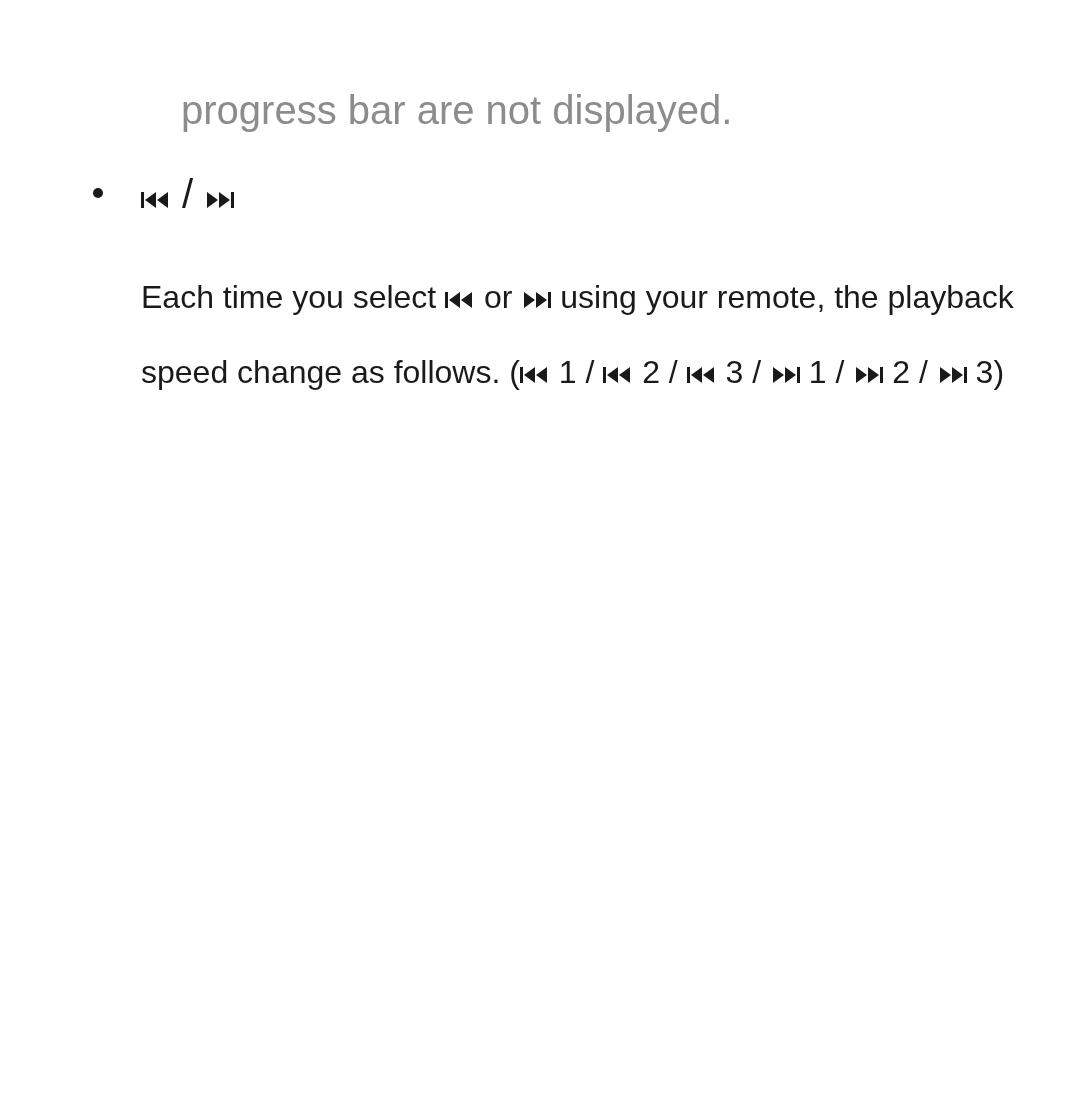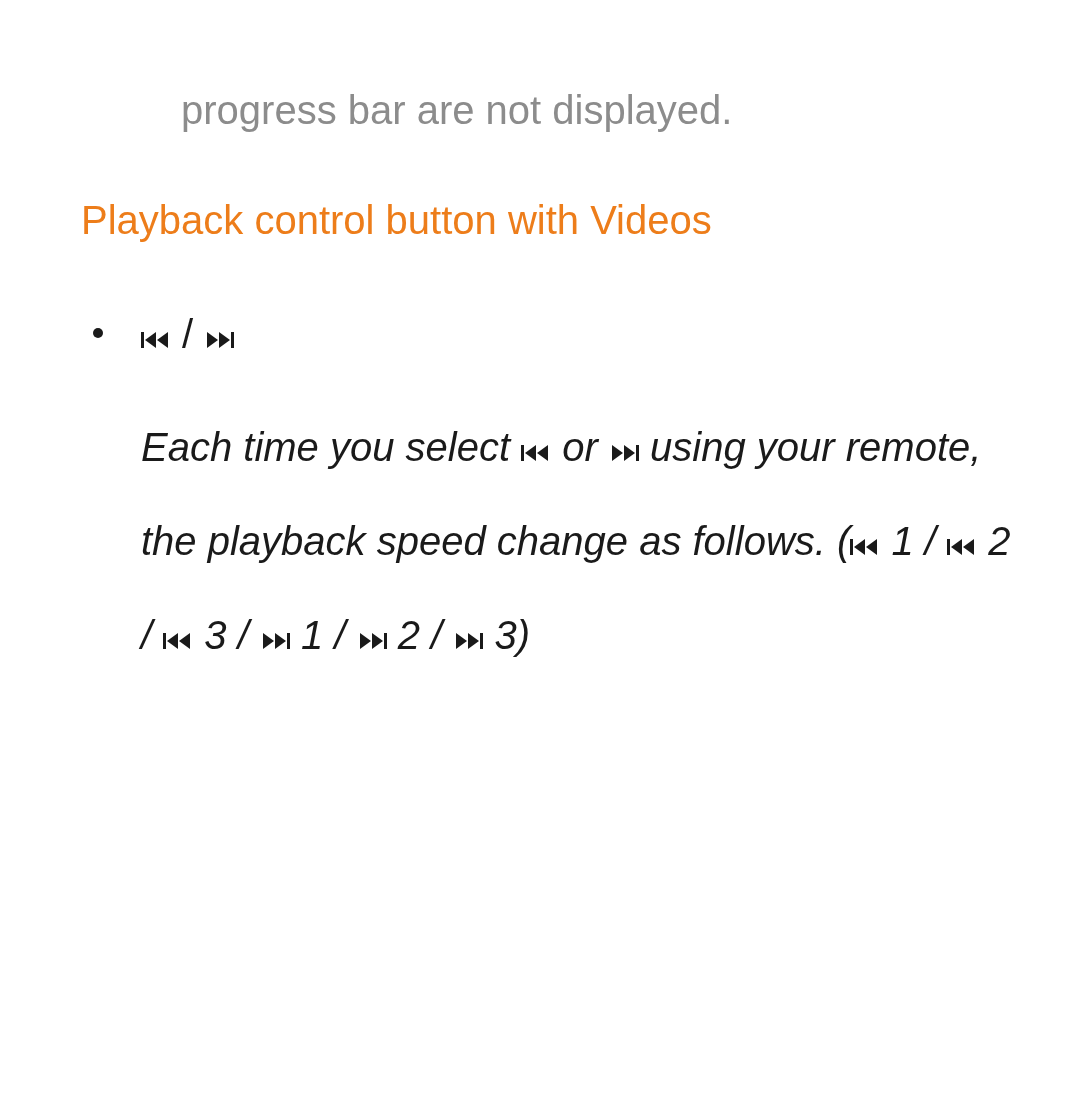--- a/index.html
+++ b/index.html
@@ -57,23 +57,22 @@
     width: 10px;
     height: 10px;
     background: #1a1a1a;
     border-radius: 50%;
   }
   .bullet-head {
     font-size: 40px;
     margin-bottom: 28px;
   }
   .body-text {
-    font-size: 40px;
+    font-size: 32px;
     line-height: 2.35;
-    font-style: italic;
   }
   .sym {
     display: inline-block;
     vertical-align: -2px;
   }
   .sym svg { display: block; }
 </style>
 </head>
 <body>
 
@@ -95,21 +94,20 @@
       <polygon points="24,9 27,6 28,10 24,12" fill="#8c8c8c"></polygon>
     </symbol>
   </defs>
 </svg>
 
 <div class="page">
 
   <p class="frag-line grey">progress bar are not displayed.</p>
 
 
-  <div class="heading orange">Playback control button with Videos</div>
 
   <div class="bullet-block">
     <span class="bullet-dot"></span>
 
     <div class="bullet-head">
       <span class="sym"><svg width="30" height="20">
             <use href="#rw"></use>
           </svg></span><span> / </span><span class="sym"><svg width="30" height="20">
             <use href="#ff"></use>
           </svg></span>

